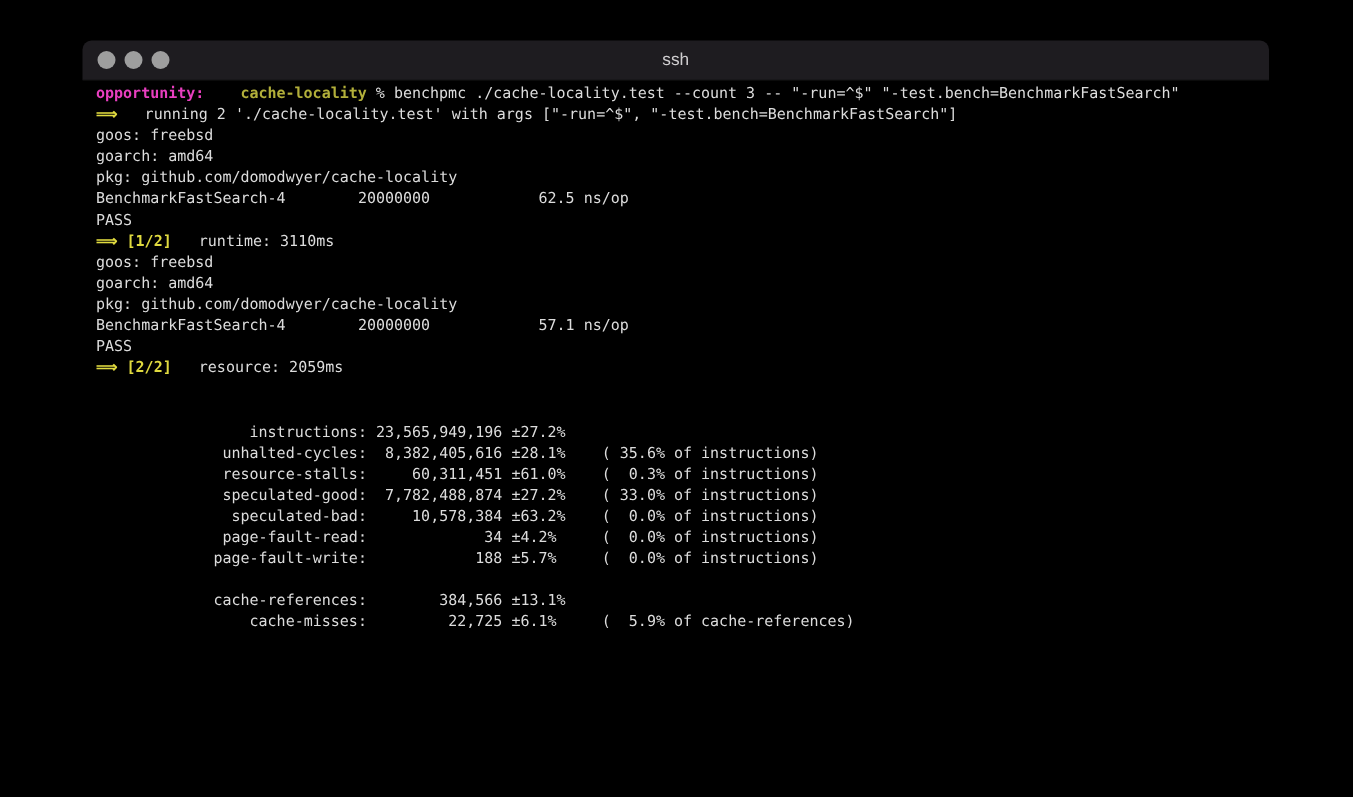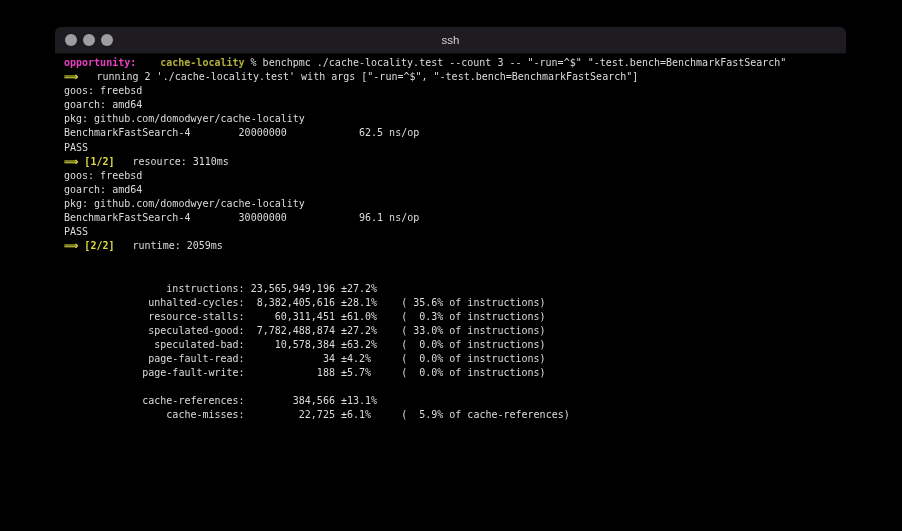--- a/index.html
+++ b/index.html
@@ -83,27 +83,27 @@
       </div>
       <div class="title">ssh</div>
     </div>
     <pre class="screen" id="screen"><span class="seg c-magenta">opportunity:</span><span class="seg c-olive">cache-locality</span><span class="seg c-fg"> % </span><span class="seg c-fg">benchpmc ./cache-locality.test --count 3 -- "-run=^$" "-test.bench=BenchmarkFastSearch"</span>
 <span class="seg c-yellow">⟹</span><span class="seg c-fg">   running 2 './cache-locality.test' with args ["-run=^$", "-test.bench=BenchmarkFastSearch"]</span>
 <span class="seg c-fg">goos: freebsd</span>
 <span class="seg c-fg">goarch: amd64</span>
 <span class="seg c-fg">pkg: github.com/domodwyer/cache-locality</span>
 <span class="seg c-fg">BenchmarkFastSearch-4        20000000            62.5 ns/op</span>
 <span class="seg c-fg">PASS</span>
-<span class="seg c-yellow">⟹ [1/2]</span><span class="seg c-fg">   resource: 3110ms</span>
+<span class="seg c-yellow">⟹ [1/2]</span><span class="seg c-fg">   runtime: 3110ms</span>
 <span class="seg c-fg">goos: freebsd</span>
 <span class="seg c-fg">goarch: amd64</span>
 <span class="seg c-fg">pkg: github.com/domodwyer/cache-locality</span>
-<span class="seg c-fg">BenchmarkFastSearch-4        30000000            96.1 ns/op</span>
+<span class="seg c-fg">BenchmarkFastSearch-4        20000000            57.1 ns/op</span>
 <span class="seg c-fg">PASS</span>
-<span class="seg c-yellow">⟹ [2/2]</span><span class="seg c-fg">   runtime: 2059ms</span>
+<span class="seg c-yellow">⟹ [2/2]</span><span class="seg c-fg">   resource: 2059ms</span>
 
 
 <span class="seg c-fg">                 instructions: 23,565,949,196 ±27.2%</span>
 <span class="seg c-fg">              unhalted-cycles:  8,382,405,616 ±28.1%    ( 35.6% of instructions)</span>
 <span class="seg c-fg">              resource-stalls:     60,311,451 ±61.0%    (  0.3% of instructions)</span>
 <span class="seg c-fg">              speculated-good:  7,782,488,874 ±27.2%    ( 33.0% of instructions)</span>
 <span class="seg c-fg">               speculated-bad:     10,578,384 ±63.2%    (  0.0% of instructions)</span>
 <span class="seg c-fg">              page-fault-read:             34 ±4.2%     (  0.0% of instructions)</span>
 <span class="seg c-fg">             page-fault-write:            188 ±5.7%     (  0.0% of instructions)</span>
 

